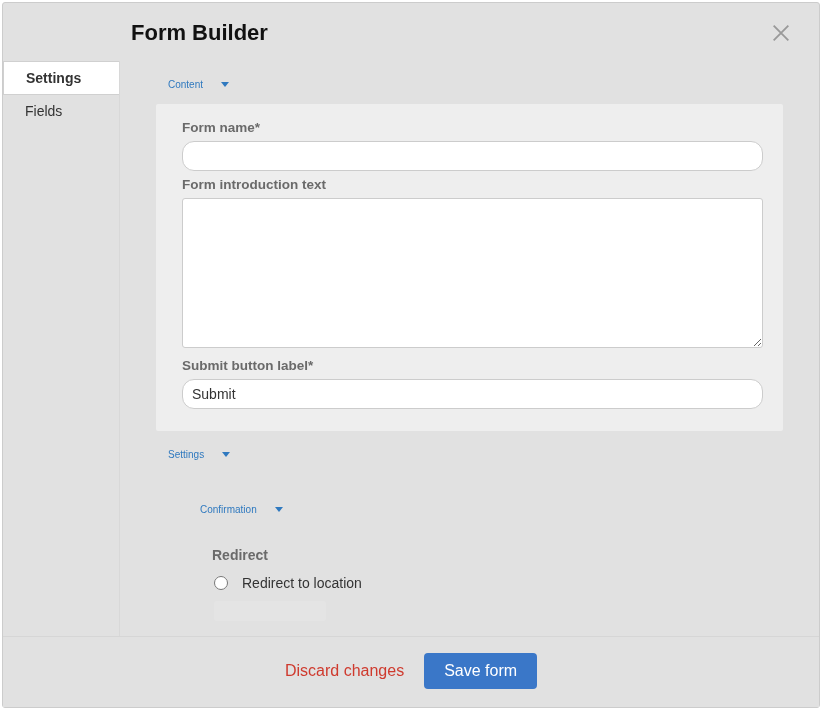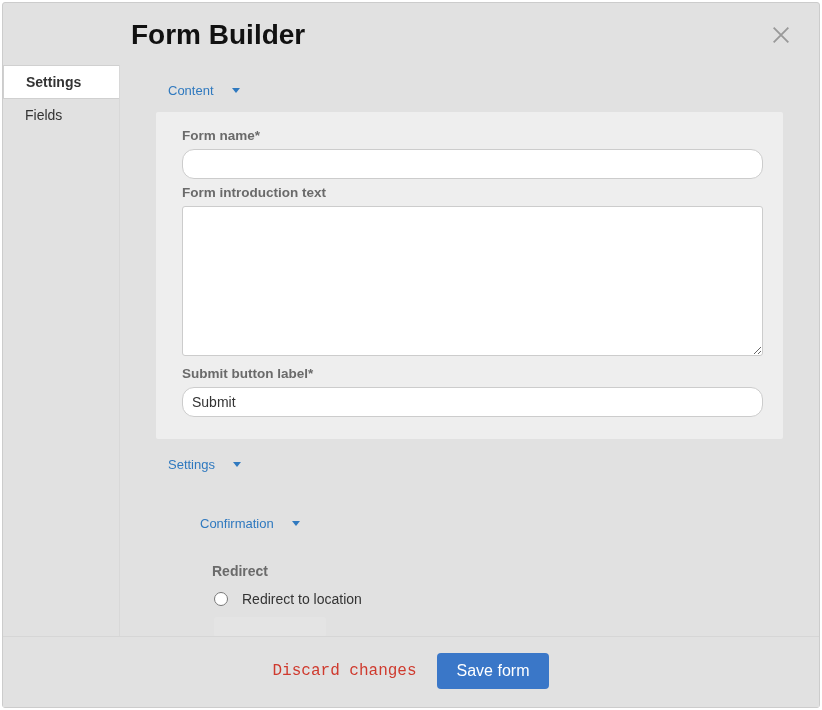--- a/index.html
+++ b/index.html
@@ -21,21 +21,21 @@
       flex-direction: column;
       position: relative;
     }
     .modal-header {
       display: flex;
       align-items: center;
       justify-content: space-between;
       padding: 16px 24px 14px 128px;
     }
     .modal-title {
-      font-size: 28px;
+      font-size: 22px;
       font-weight: bold;
       color: #111;
       text-align: right;
     }
     .close-btn {
       cursor: pointer;
       width: 28px;
       height: 28px;
       display: flex;
       align-items: center;
@@ -79,21 +79,21 @@
     .content-inner {
       background: #e1e1e1;
       padding: 0 0 30px 0;
       min-height: 100%;
     }
     .section-header {
       display: flex;
       align-items: center;
       gap: 16px;
       color: #2f79bf;
-      font-size: 13px;
+      font-size: 10px;
       padding: 18px 4px 14px 48px;
       cursor: pointer;
     }
     .section-header.sub {
       padding-left: 80px;
       padding-top: 30px;
     }
     .section-header .caret {
       width: 0; height: 0;
       border-left: 4px solid transparent;
@@ -165,21 +165,20 @@
       justify-content: center;
       gap: 20px;
       border-top: 1px solid #d6d6d6;
     }
     .discard-link {
       color: #cf3a2e;
       font-size: 16px;
       cursor: pointer;
       background: none;
       border: none;
-      font-family: Liberation Mono, monospace;
     }
     .save-btn {
       background: #3a77c8;
       color: #fff;
       font-size: 16px;
       padding: 9px 20px;
       border: none;
       border-radius: 4px;
       cursor: pointer;
     }

